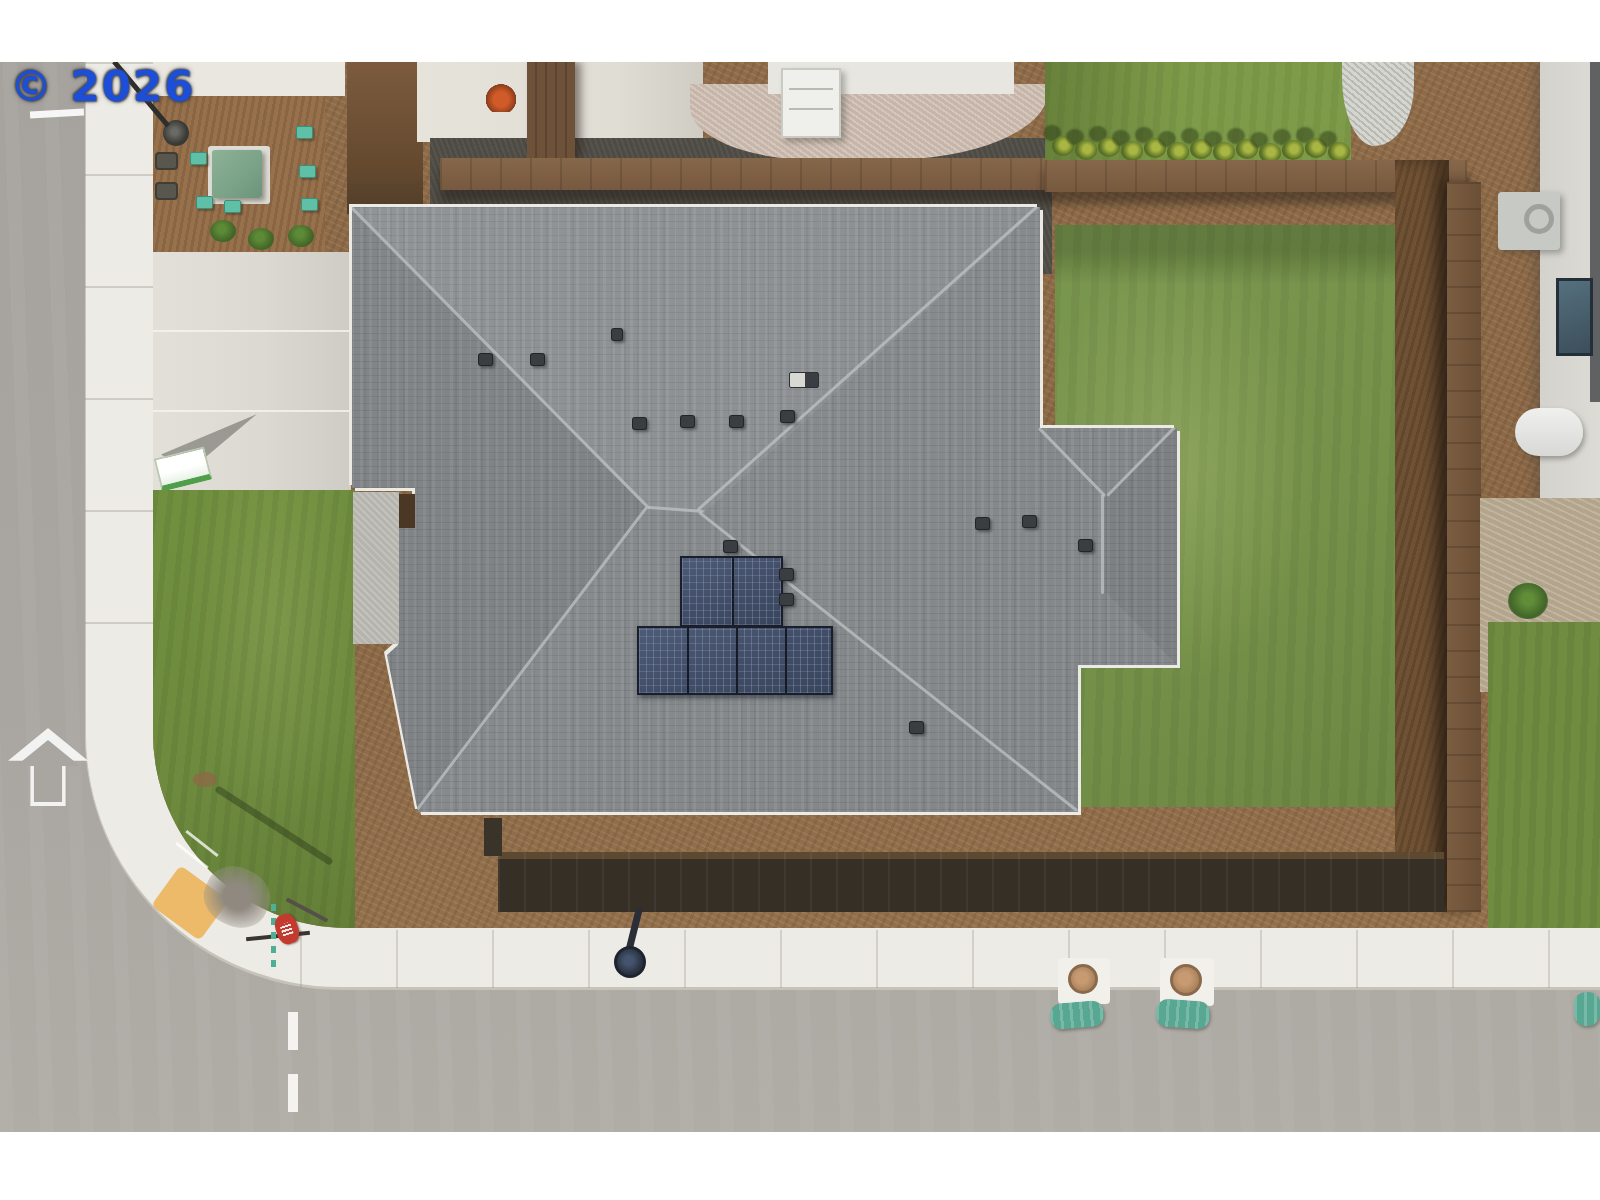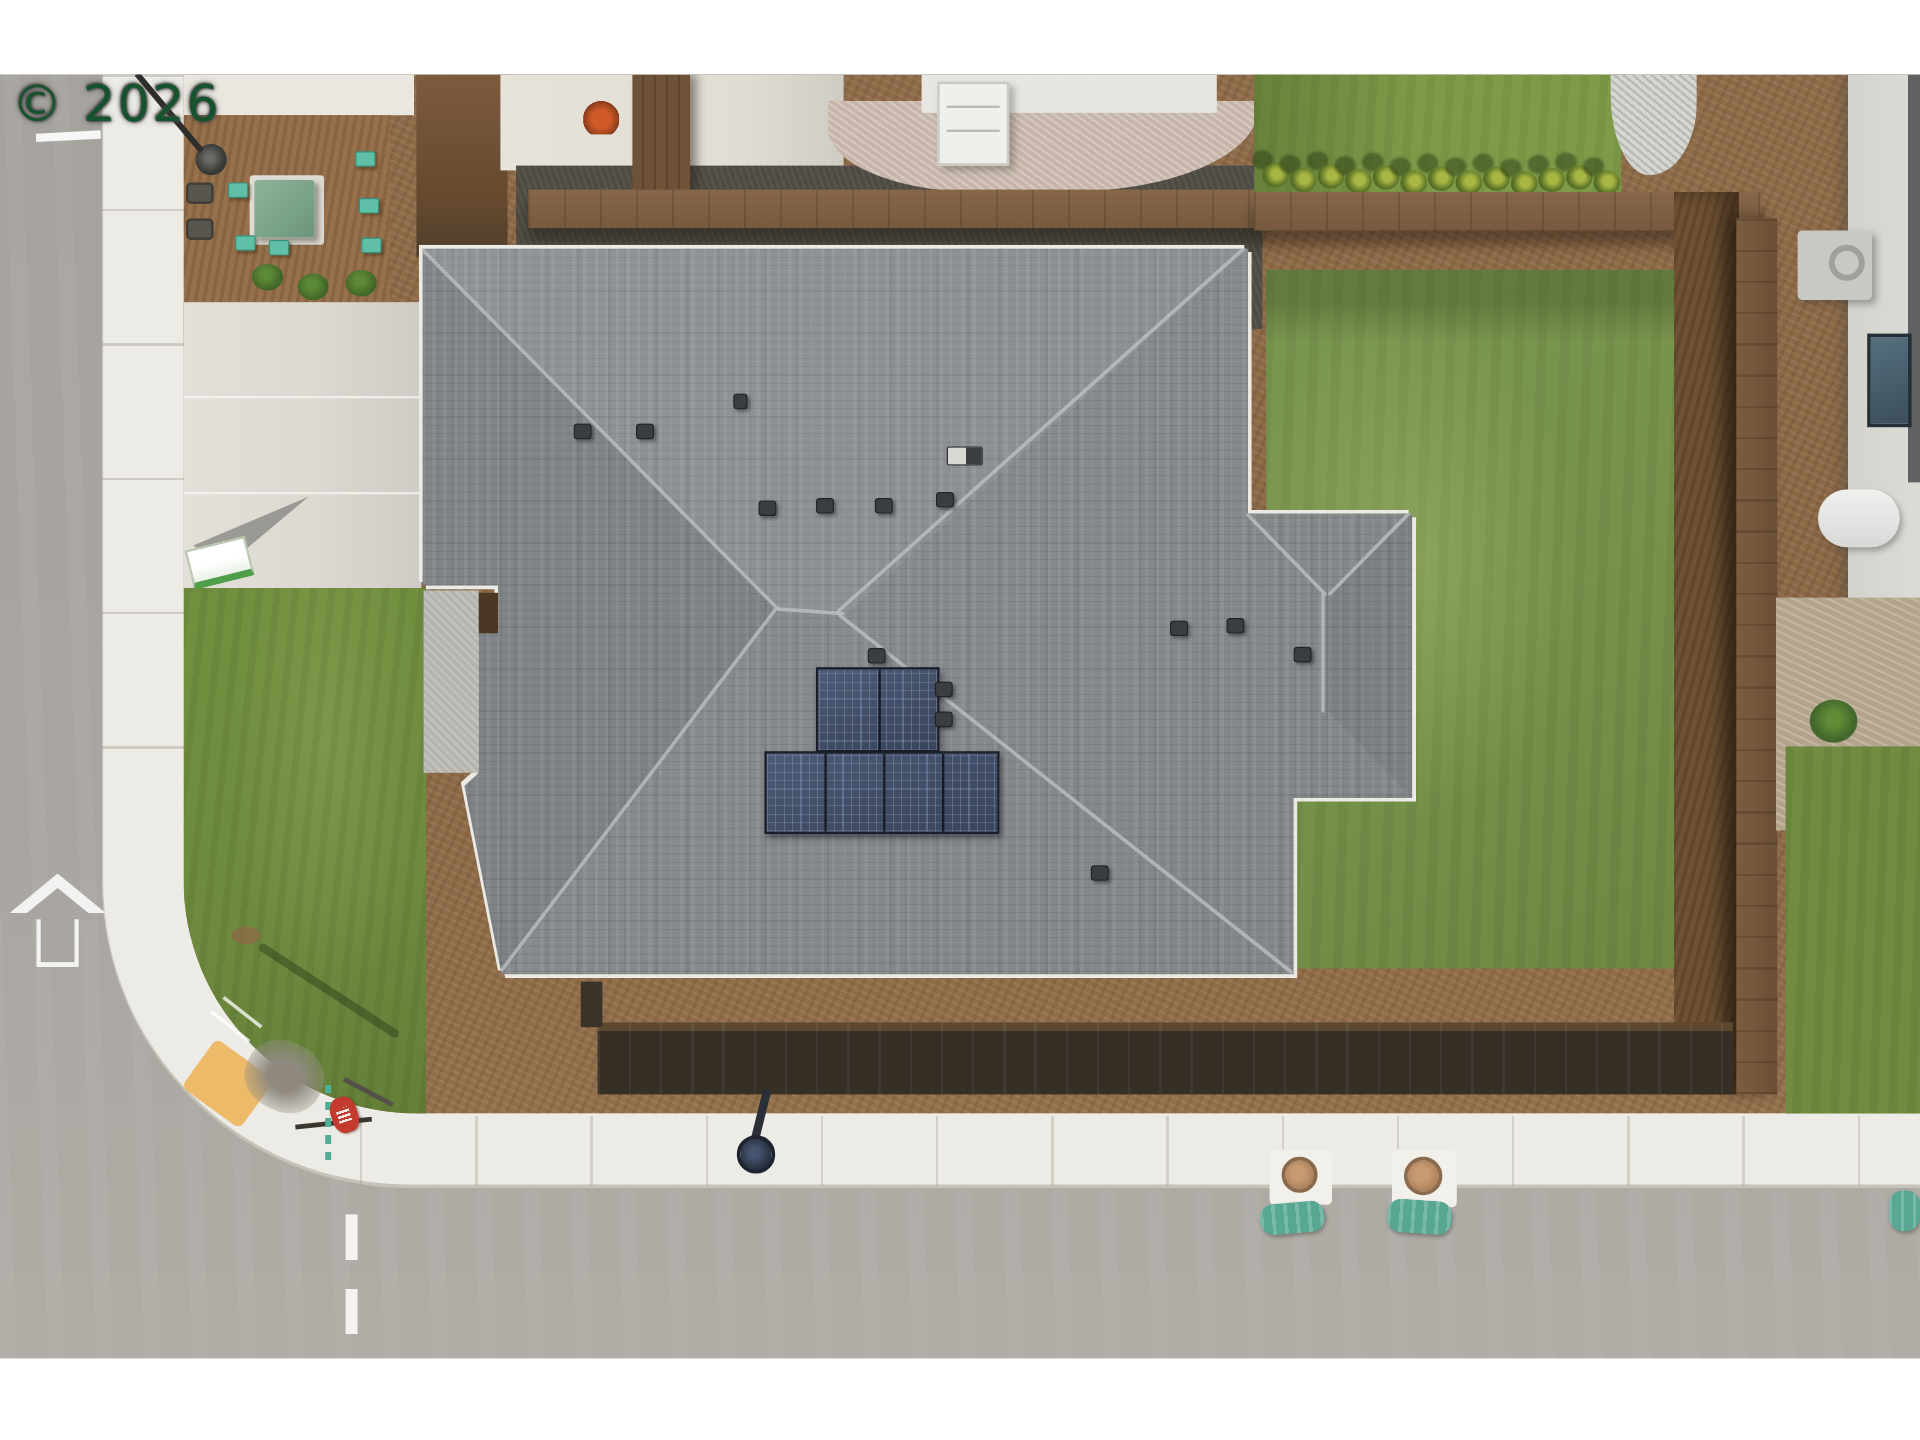--- a/index.html
+++ b/index.html
@@ -127,21 +127,21 @@
   .stop-sign{left:276px;top:852px;width:22px;height:30px;background:#c23b2e;border-radius:40%;transform:rotate(-18deg);box-shadow:1px 1px 2px rgba(60,30,25,.5);}
   .stop-sign i{position:absolute;left:5px;top:9px;width:11px;height:12px;background:repeating-linear-gradient(0deg,#f2e8e4 0 2px,transparent 2px 4px);}
   .post-line1{left:246px;top:872px;width:64px;height:4px;background:#39362f;transform:rotate(-6deg);}
   .post-line2{left:284px;top:846px;width:46px;height:4px;background:#55514a;transform:rotate(28deg);}
   .teal-dashes{left:271px;top:842px;width:5px;height:64px;background:repeating-linear-gradient(180deg,#4fae96 0 7px,transparent 7px 14px);}
   .pad{background:#f2f0ea;border-radius:4px;}
   .manhole{border-radius:50%;background:radial-gradient(circle at 45% 45%, #c79a72 30%, #a87f58 75%);border:3px solid #8a6a4c;}
   .wattle{background:repeating-linear-gradient(90deg, rgba(255,255,255,.2) 0 3px, transparent 3px 10px),#57a793;border-radius:12px;box-shadow:1px 2px 3px rgba(60,60,50,.4);}
   .sl-pole{left:636px;top:846px;width:7px;height:54px;background:#2a2e36;transform:rotate(14deg);transform-origin:top center;border-radius:3px;}
   .sl-head{left:614px;top:884px;width:32px;height:32px;border-radius:50%;background:radial-gradient(circle at 45% 45%, #45546e 20%, #2a3240 65%);border:3px solid #1d2430;}
-  .watermark{left:10px;top:62px;font-size:42px;font-weight:normal;color:#14532d;letter-spacing:2px;
+  .watermark{left:10px;top:62px;font-size:42px;font-weight:bold;color:#1d4ed8;letter-spacing:2px;
      text-shadow:1px 1px 2px rgba(70,70,70,.9),-1px -1px 2px rgba(70,70,70,.9),0 0 5px rgba(60,60,60,.7);z-index:50;}
 </style>
 </head>
 <body>
 
 <div id="stage">
 
   <div class="letterbox" style="top:0;height:62px;"></div>
   <div class="letterbox" style="top:1132px;height:68px;"></div>
 

